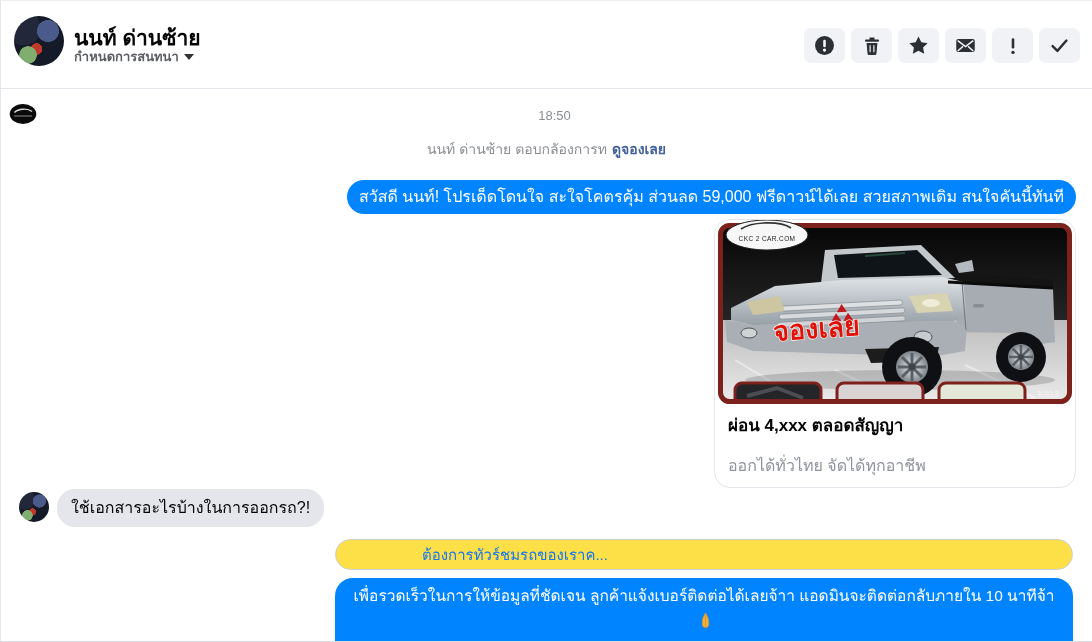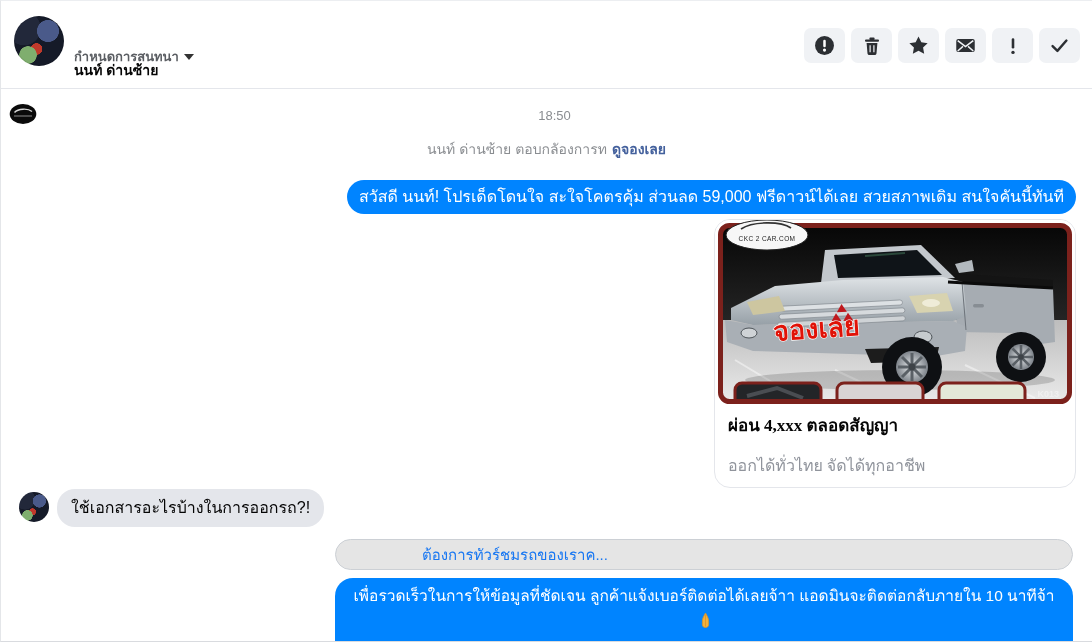--- a/index.html
+++ b/index.html
@@ -12,50 +12,50 @@
   
   .header{position:absolute;left:0;top:0;width:100%;height:88px;background:#fff;border-bottom:1px solid #e4e6eb;box-sizing:border-box;}
   .hdr-avatar{position:absolute;left:13px;top:15px;width:50px;height:50px;border-radius:50%;
     background:
       radial-gradient(circle at 28% 78%,#7fae6e 0 16%,transparent 17%),
       radial-gradient(circle at 45% 66%,#c0392b 0 13%,transparent 14%),
       radial-gradient(circle at 68% 30%,#4a5a8a 0 22%,transparent 23%),
       radial-gradient(circle at 20% 25%,#22283a 0 30%,transparent 31%),
       #151a28;
     box-shadow:inset 0 0 0 1px rgba(0,0,0,.08);}
-  .hdr-name{position:absolute;left:73px;top:20px;font-size:14px;font-weight:bold;color:#050505;margin-top:38px;}
+  .hdr-name{position:absolute;left:73px;top:20px;font-size:21px;font-weight:bold;color:#050505;}
   .hdr-sub{position:absolute;left:73px;top:45px;font-size:13px;font-weight:600;color:#5b5e63;display:flex;align-items:center;gap:5px;cursor:pointer;}
   .caret{width:0;height:0;border-left:5px solid transparent;border-right:5px solid transparent;border-top:6px solid #333;display:inline-block;}
   .hdr-actions{position:absolute;right:12px;top:27px;display:flex;gap:6px;}
   .icon-btn{width:41px;height:35px;background:#f0f2f5;border:none;border-radius:7px;display:flex;align-items:center;justify-content:center;cursor:pointer;padding:0;}
   .icon-btn svg{display:block;}
   
   .page-logo{position:absolute;left:8px;top:102px;}
   .ts{position:absolute;left:8px;top:107px;width:100%;text-align:center;font-size:13px;color:#8a8d91;}
   .ad-meta{position:absolute;left:0;top:137px;width:100%;text-align:center;font-size:14px;color:#8a8d91;}
   .ad-meta .lnk{color:#44619d;font-weight:600;margin-left:5px;cursor:pointer;}
   .bubble-out{background:#0084ff;color:#fff;border-radius:18px;font-size:16px;text-align:center;}
   .b1{position:absolute;right:16px;top:179px;padding:5px 12px;line-height:24px;white-space:nowrap;}
   
   .card{position:absolute;right:16px;top:218px;width:362px;background:#fff;border:1px solid #e4e6eb;border-radius:16px;box-sizing:border-box;overflow:hidden;cursor:pointer;}
   .card-photo{display:block;width:360px;height:187px;}
-  .card-text{padding:8px 13px 11px 13px;font-family:Liberation Serif, serif;}
+  .card-text{padding:8px 13px 11px 13px;}
   .card-title{font-size:17px;font-weight:bold;color:#050505;line-height:22px;}
   .card-sub{font-size:16px;color:#90949c;line-height:21px;margin-top:18px;}
   
   .in-avatar{position:absolute;left:18px;top:491px;width:30px;height:30px;border-radius:50%;
     background:
       radial-gradient(circle at 28% 78%,#7fae6e 0 16%,transparent 17%),
       radial-gradient(circle at 45% 66%,#c0392b 0 13%,transparent 14%),
       radial-gradient(circle at 68% 30%,#4a5a8a 0 22%,transparent 23%),
       radial-gradient(circle at 20% 25%,#22283a 0 30%,transparent 31%),
       #151a28;}
   .bubble-in{position:absolute;left:56px;top:488px;background:#e4e6eb;color:#050505;border-radius:18px;padding:7px 14px;font-size:16px;line-height:24px;white-space:nowrap;}
   
-  .pill{position:absolute;left:334px;top:538px;width:738px;height:31px;box-sizing:border-box;background:#e5e5e5;border:1px solid #ccd0d5;border-radius:16px;cursor:pointer;}
+  .pill{position:absolute;left:334px;top:538px;width:738px;height:31px;box-sizing:border-box;background:#fde047;border:1px solid #ccd0d5;border-radius:16px;cursor:pointer;}
   .pill-label{display:block;padding-left:86px;font-size:15px;color:#1877f2;line-height:29px;white-space:nowrap;overflow:hidden;}
   
   .b2{position:absolute;left:334px;top:577px;width:738px;box-sizing:border-box;padding:5px 14px;line-height:25px;font-size:15.5px;}
   .emoji{display:inline-block;vertical-align:-3px;margin-left:3px;}
 </style>
 </head>
 <body>
 
 <div id="app">
 

